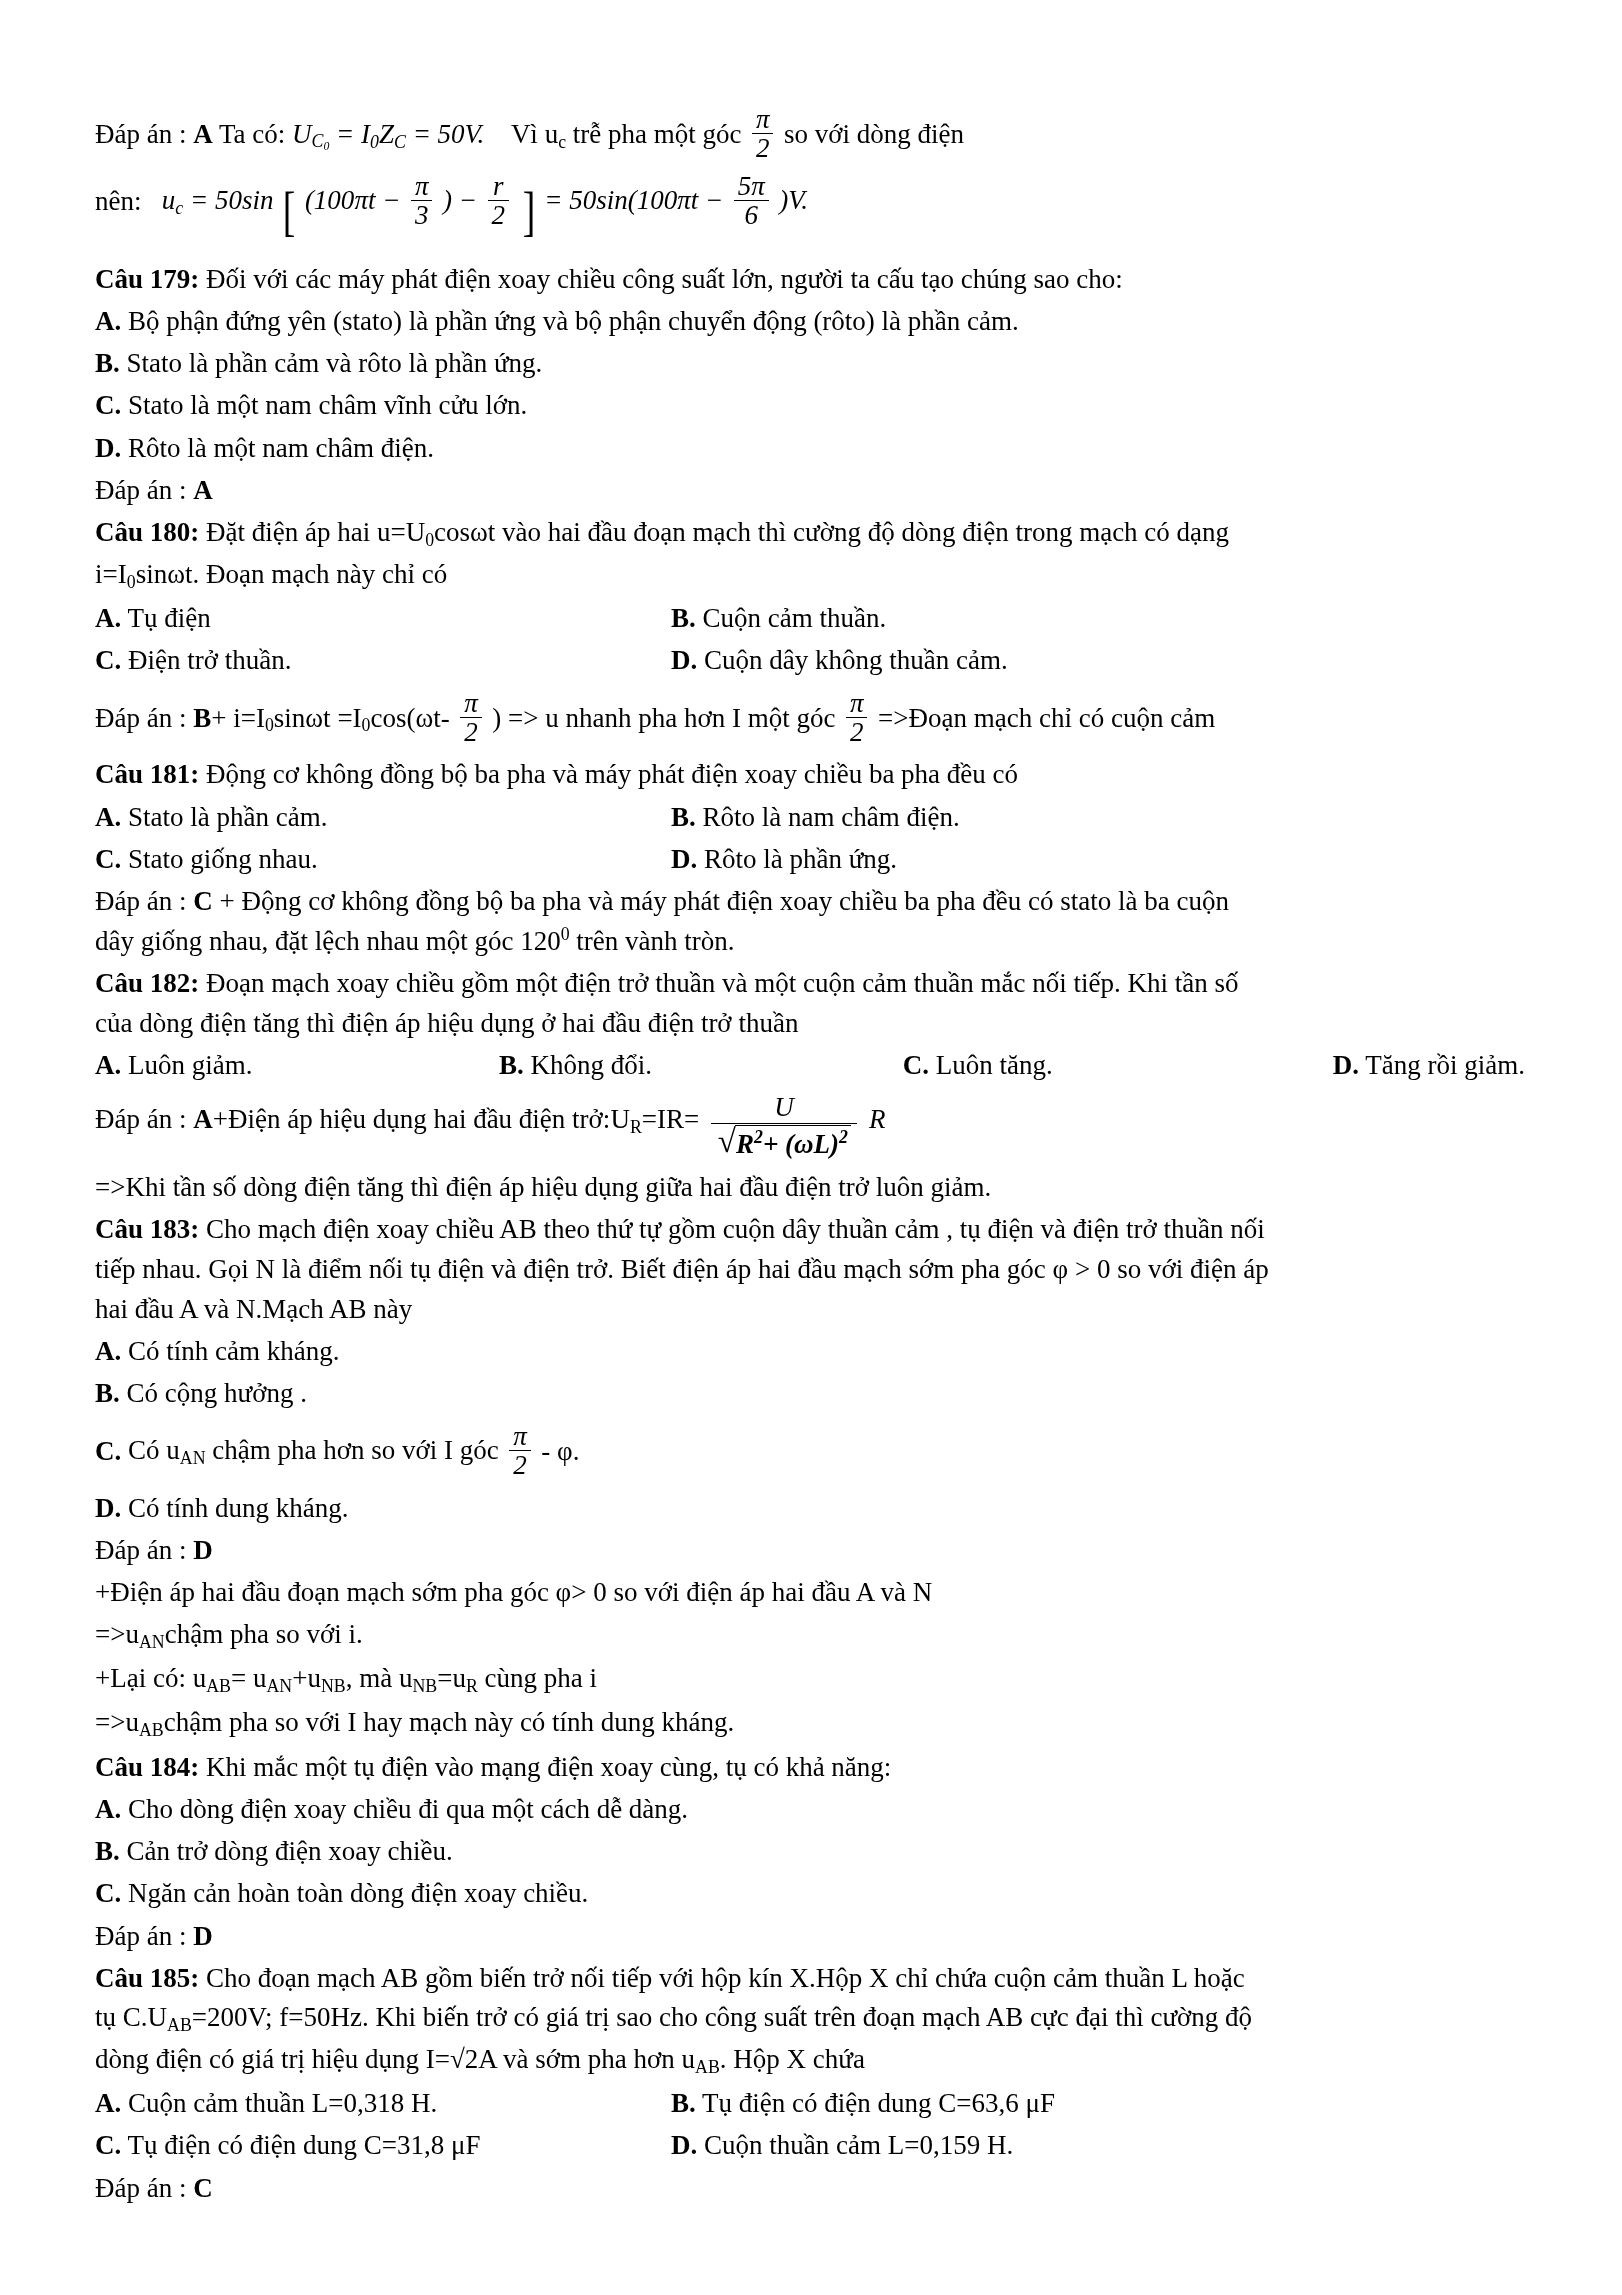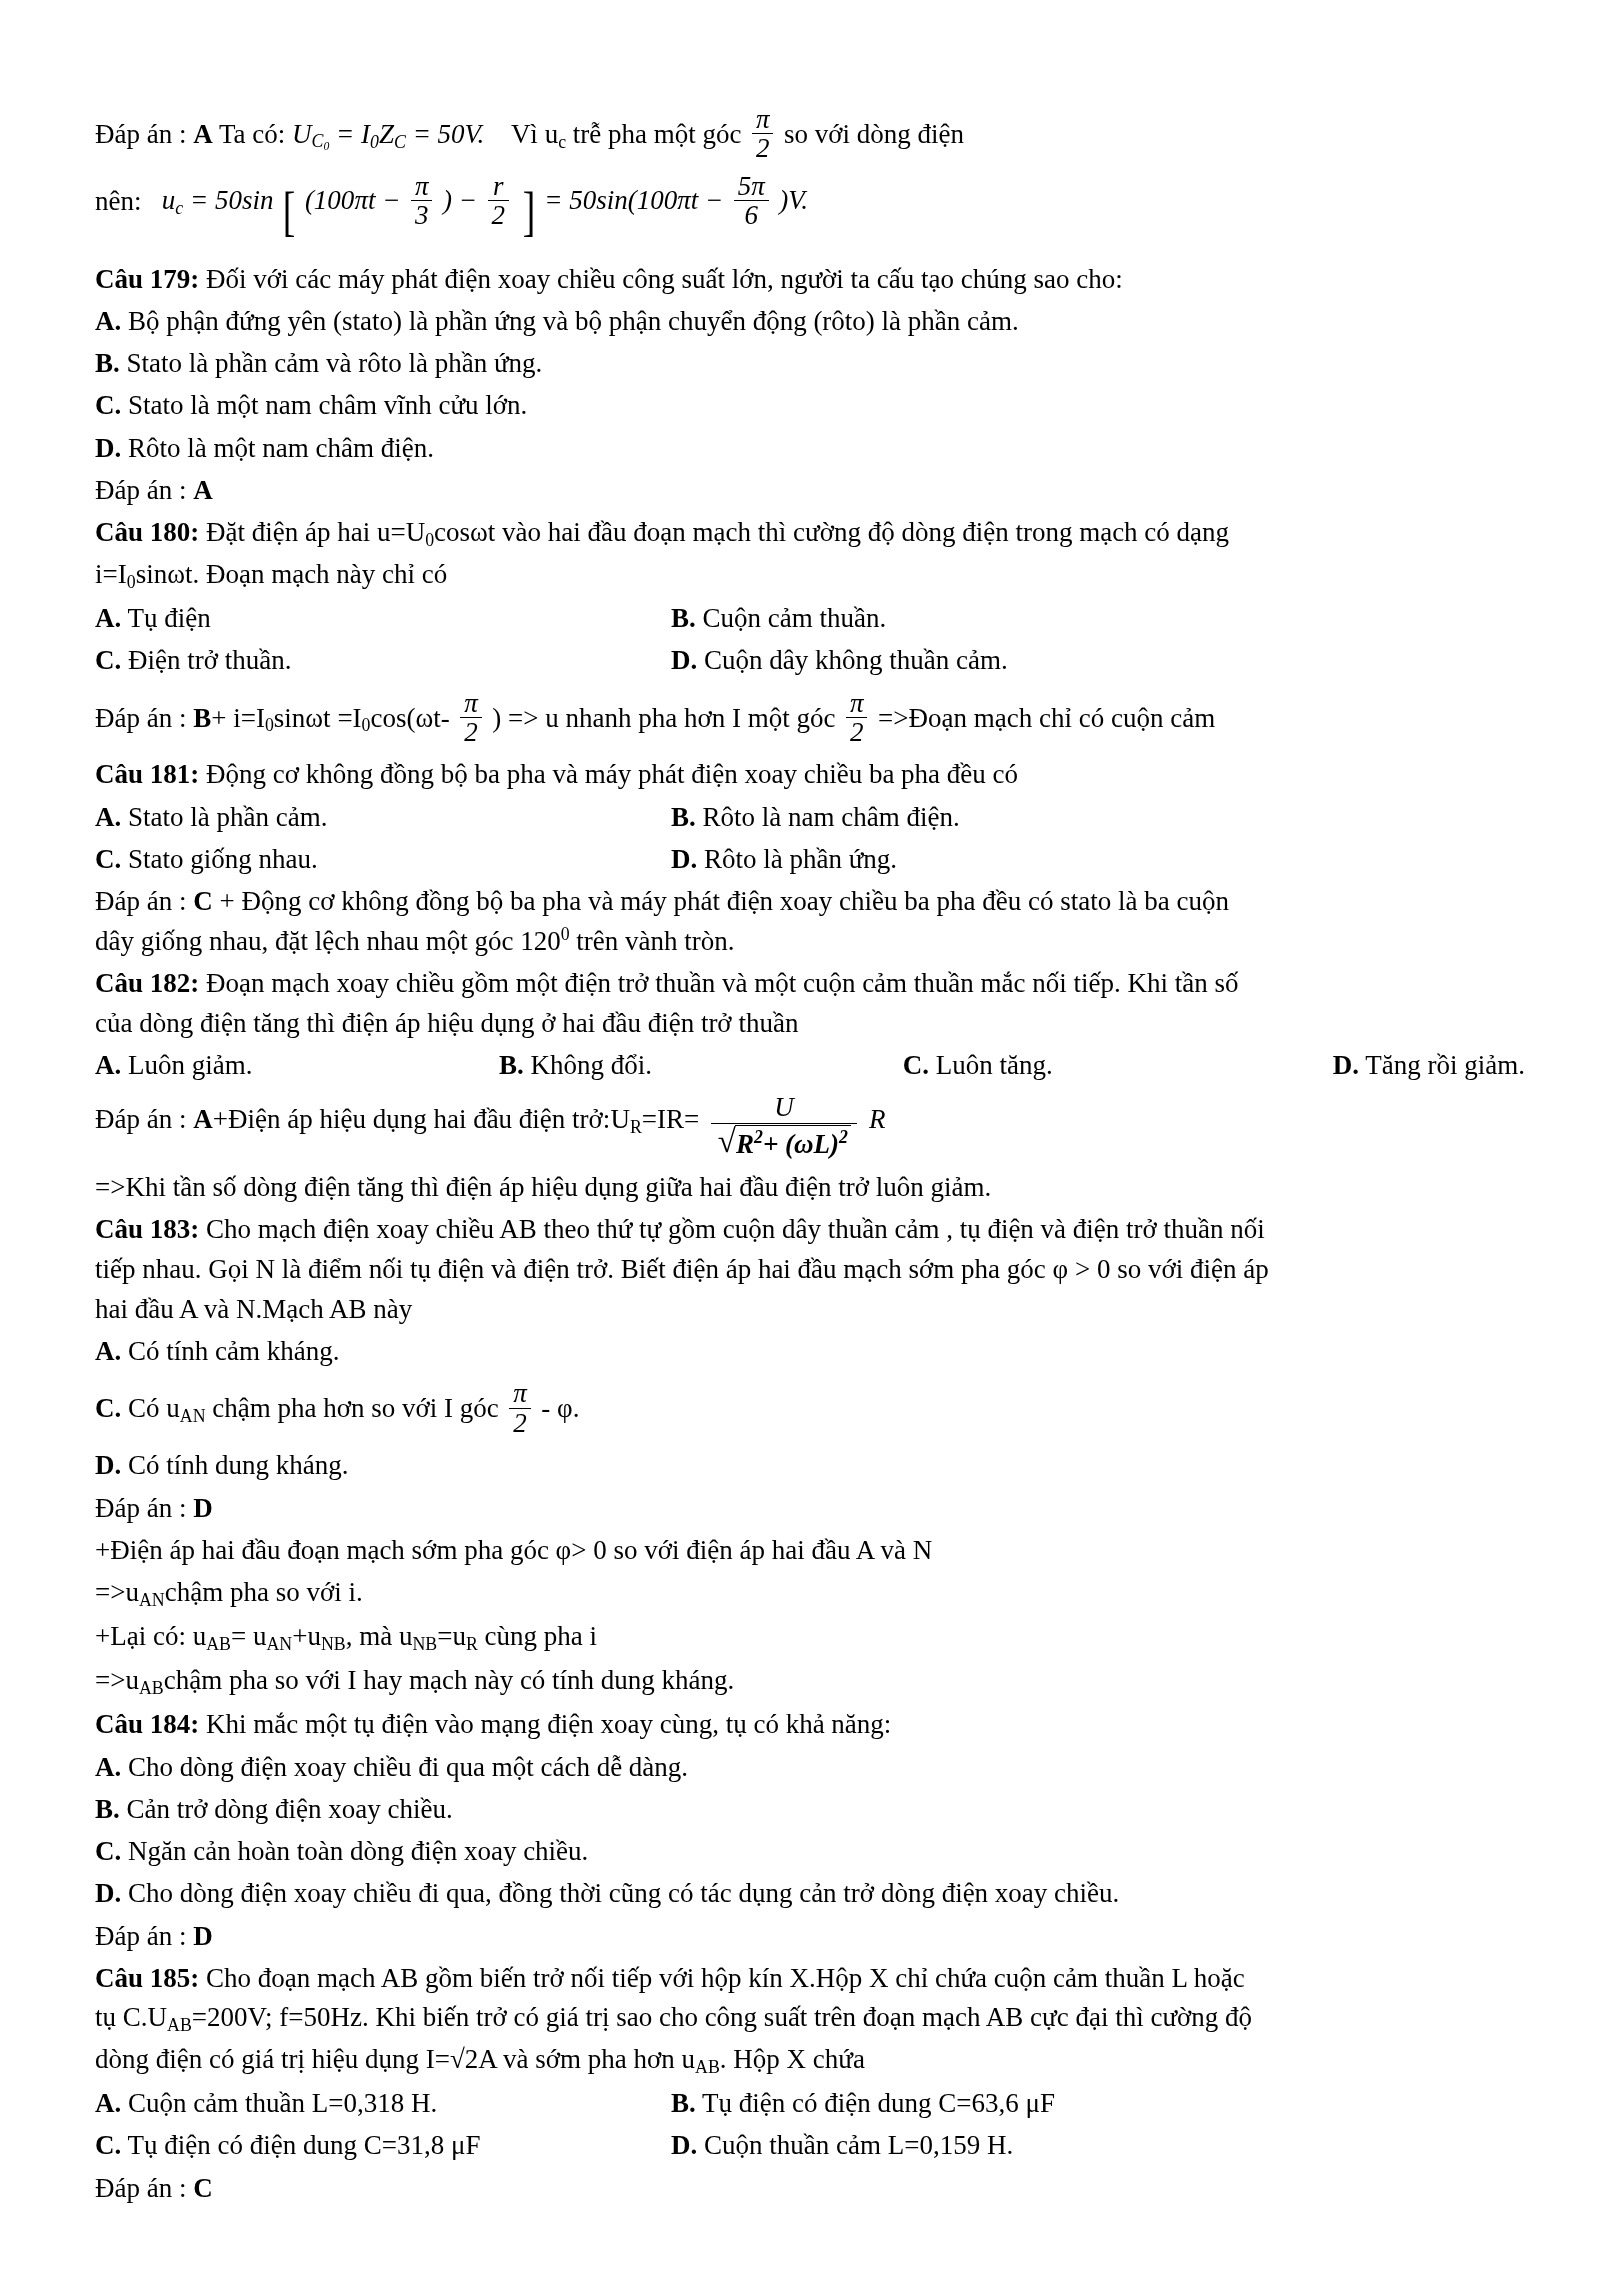--- a/index.html
+++ b/index.html
@@ -292,20 +292,24 @@
   <div class="line tight">
     <span class="b">Câu 183:</span>
     <span>Cho mạch điện xoay chiều AB theo thứ tự gồm cuộn dây thuần cảm , tụ điện và điện trở thuần nối</span>
   </div>
   <div class="line tight">tiếp nhau. Gọi N là điểm nối tụ điện và điện trở. Biết điện áp hai đầu mạch sớm pha góc φ &gt; 0 so với điện áp</div>
   <div class="line">hai đầu A và N.Mạch AB này</div>
   <div class="line">
     <span class="b">A.</span>
     <span>Có tính cảm kháng.</span>
   </div>
+  <div class="line">
+    <span class="b">B.</span>
+    <span>Có cộng hưởng .</span>
+  </div>
   <div class="line spaced-row">
     <span class="b">C.</span>
     <span><span>Có u</span><sub>AN</sub>
       <span>chậm pha hơn so với I góc</span></span>
     <span class="frac">
       <span class="num">π</span>
       <span class="den">2</span>
     </span>
     <span>- φ.</span>
   </div>
@@ -339,24 +343,20 @@
   </div>
   <div class="line">
     <span class="b">B.</span>
     <span>Cản trở dòng điện xoay chiều.</span>
   </div>
   <div class="line">
     <span class="b">C.</span>
     <span>Ngăn cản hoàn toàn dòng điện xoay chiều.</span>
   </div>
   <div class="line">
-    <span class="b">D.</span>
-    <span>Cho dòng điện xoay chiều đi qua, đồng thời cũng có tác dụng cản trở dòng điện xoay chiều.</span>
-  </div>
-  <div class="line">
     <span>Đáp án :</span>
     <span class="b">D</span>
   </div>
 
   <div class="line tight">
     <span class="b">Câu 185:</span>
     <span>Cho đoạn mạch AB gồm biến trở nối tiếp với hộp kín X.Hộp X chỉ chứa cuộn cảm thuần L hoặc</span>
   </div>
   <div class="line tight">
     <span>tụ C.U</span><sub>AB</sub><span>=200V; f=50Hz. Khi biến trở có giá trị sao cho công suất trên đoạn mạch AB cực đại thì cường độ</span>

